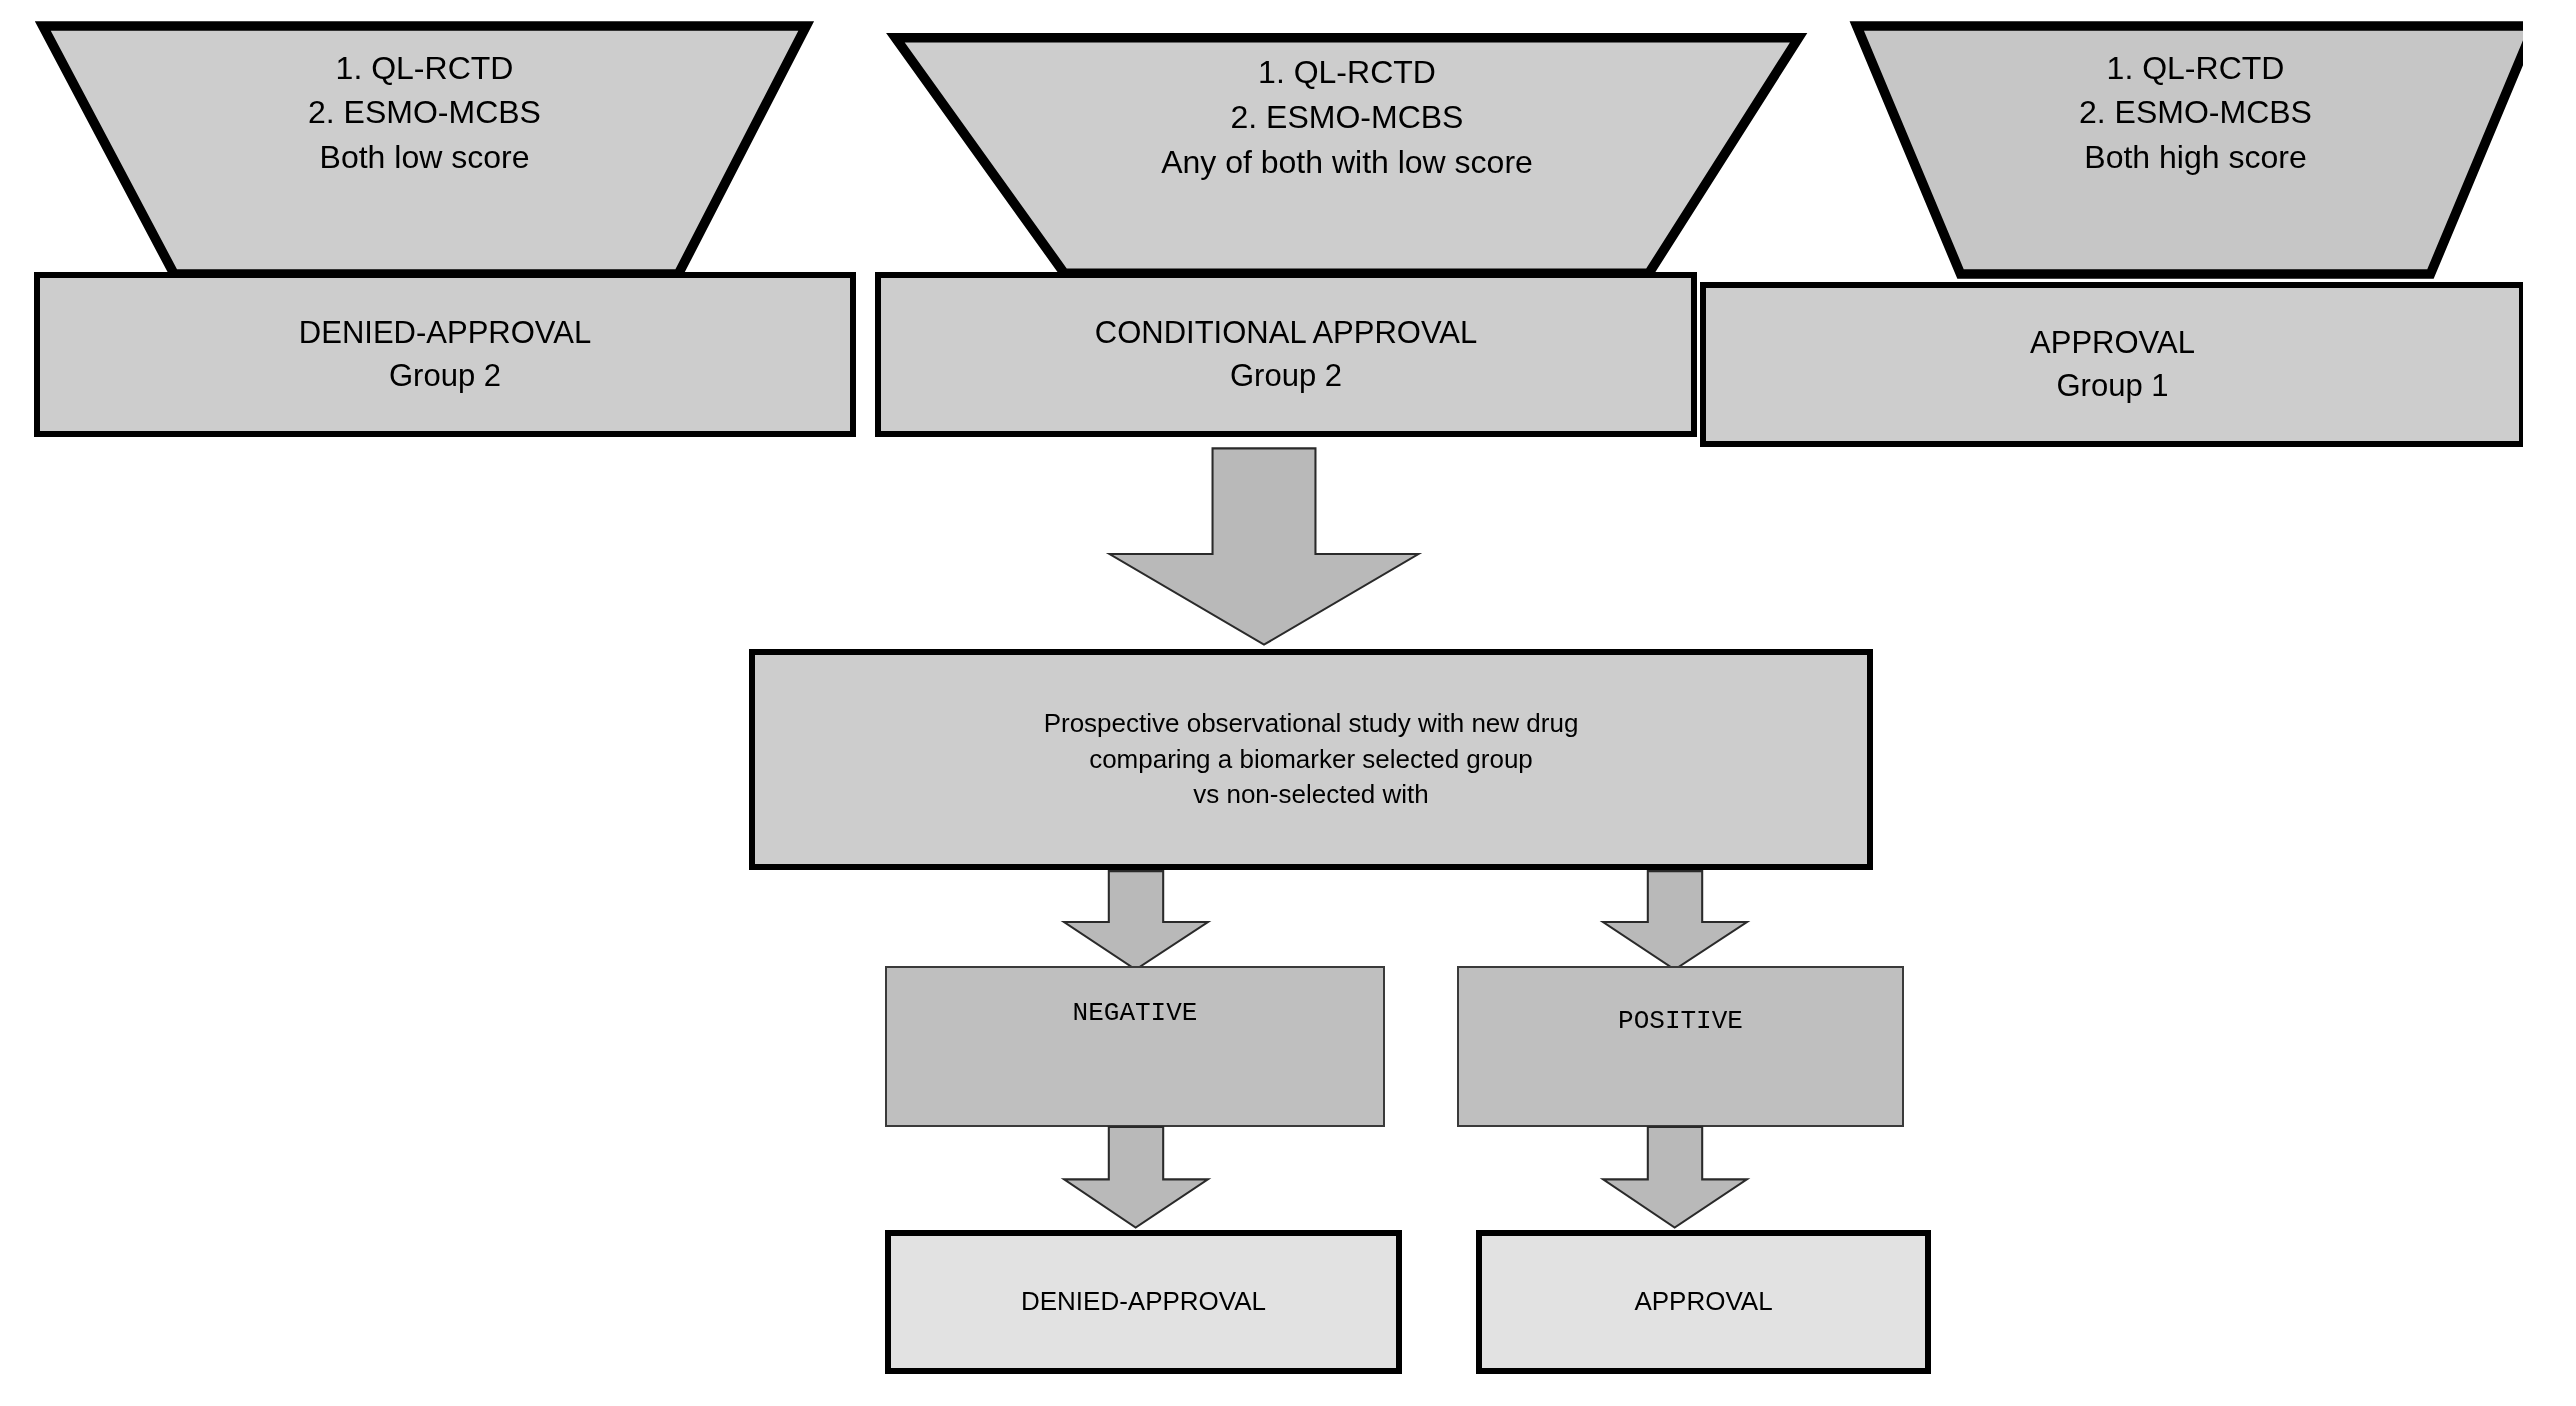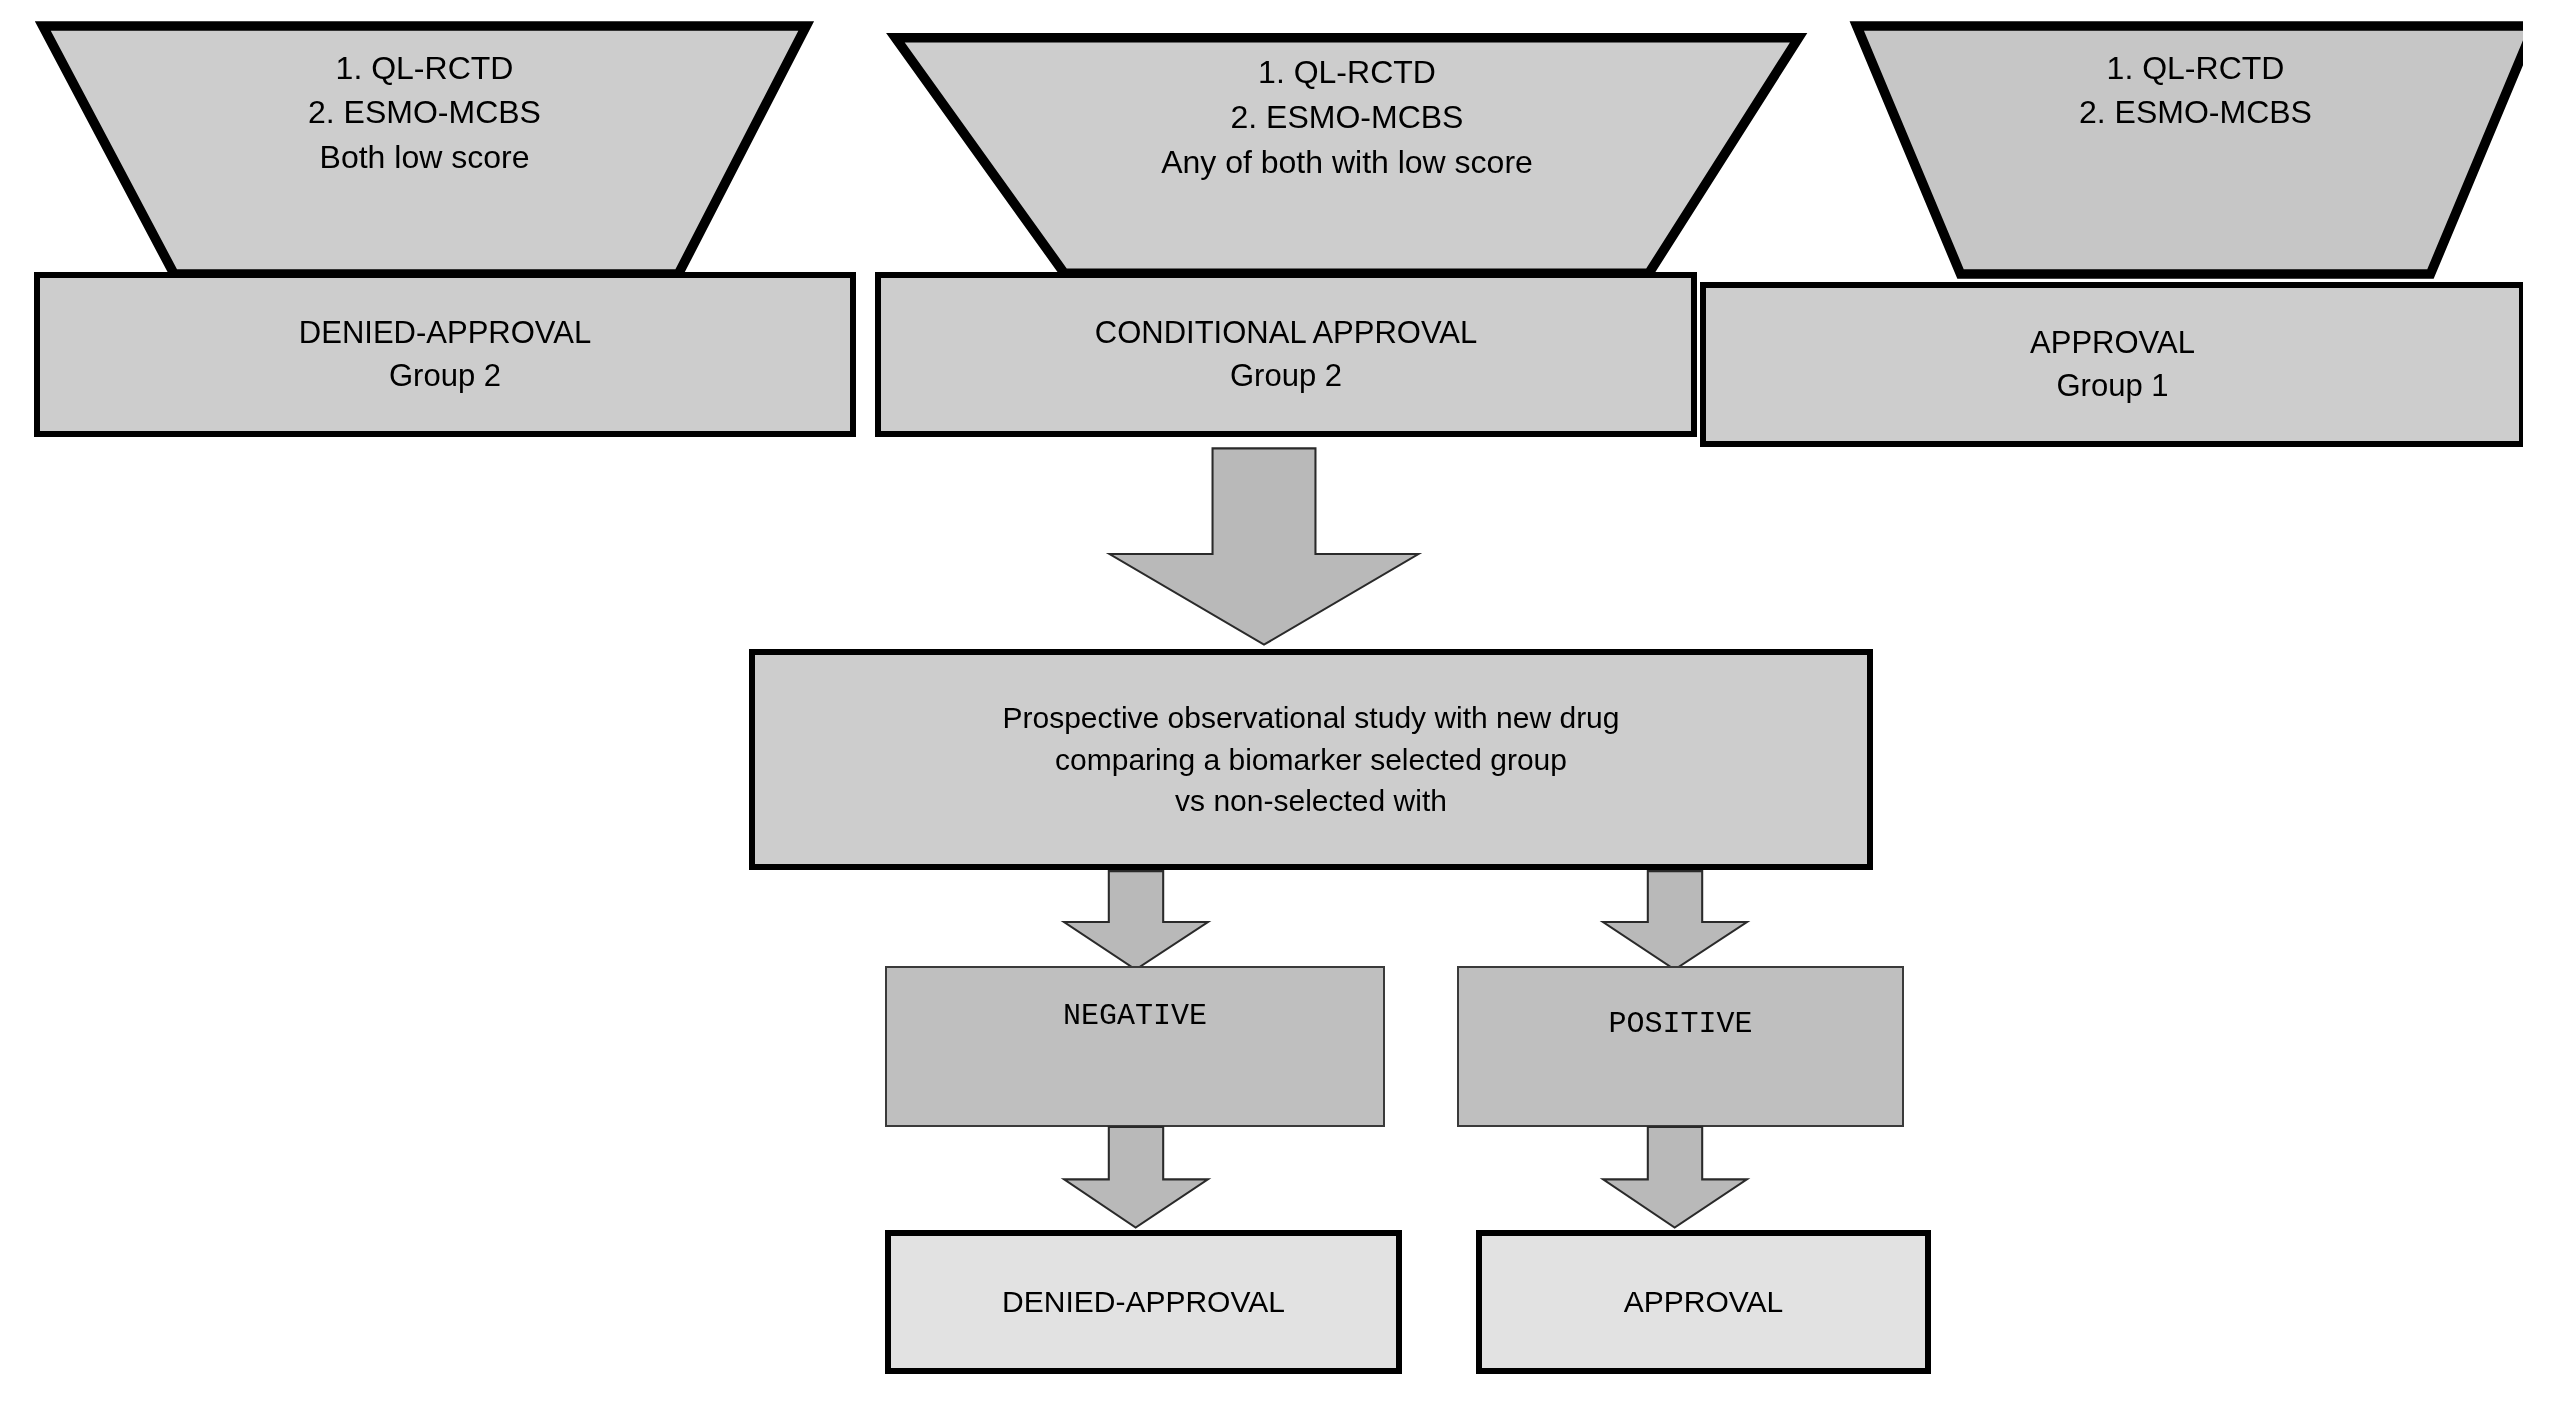--- a/index.html
+++ b/index.html
@@ -71,21 +71,21 @@
 
   
   .arrow {
     position: absolute;
   }
   .arrow svg { display: block; overflow: visible; }
 
   
   .fs-big   { font-size: 32px; }
   .fs-mid   { font-size: 31px; }
-  .fs-std   { font-size: 30px; }
+  .fs-std   { font-size: 26px; }
 </style>
 </head>
 <body>
 
 <div id="canvas">
 
   <div class="trap-wrap" style="left:38px; top:20.6px; width:773px; height:258px;">
     <svg width="773" height="258" viewBox="0 0 1125 375">
       <polygon points="7,7 1118,7 932,368 198,368" fill="#cdcdcd" stroke="#000000" stroke-width="14" stroke-linejoin="miter"></polygon>
     </svg>
@@ -107,20 +107,21 @@
     </div>
   </div>
 
   <div class="trap-wrap" style="left:1852px; top:20.6px; width:687px; height:258px;">
     <svg width="687" height="258" viewBox="0 0 1000 375">
       <polygon points="7,7 993,7 842,368 158,368" fill="#c6c6c6" stroke="#000000" stroke-width="14" stroke-linejoin="miter"></polygon>
     </svg>
     <div class="trap-text fs-big" style="top:25px;">
       <span>1.  QL-RCTD</span>
       <span>2. ESMO-MCBS</span>
+      <span>Both high score</span>
     </div>
   </div>
 
   <div class="node rect heavy fs-mid" style="left:34px; top:272px; width:822px; height:165px;">
     <span class="line1">DENIED-APPROVAL</span>
     <span class="line2">Group 2</span>
   </div>
 
   <div class="node rect heavy fs-mid" style="left:863px; top:272px; width:822px; height:165px;margin-left:12px;">
     <span class="line1">CONDITIONAL APPROVAL</span>

